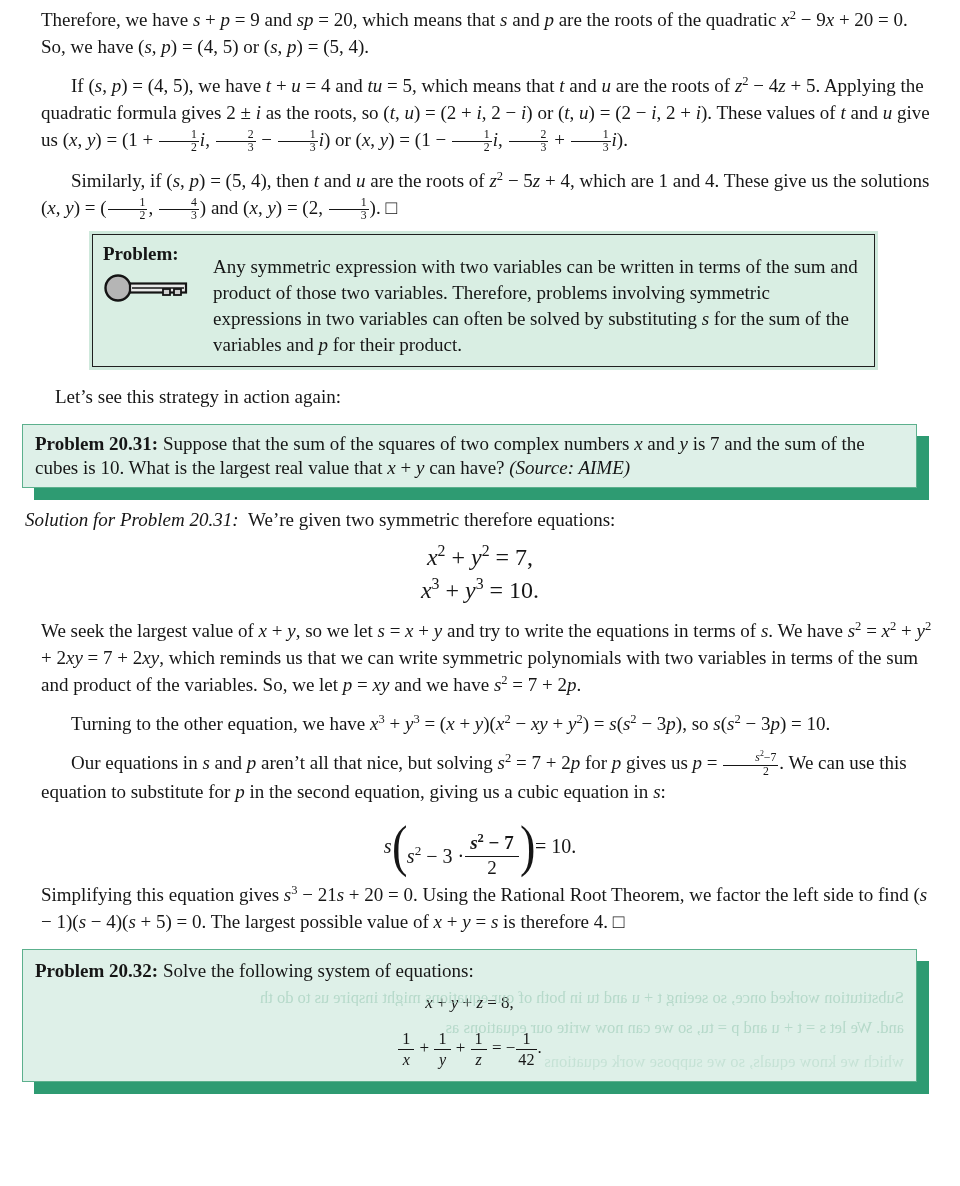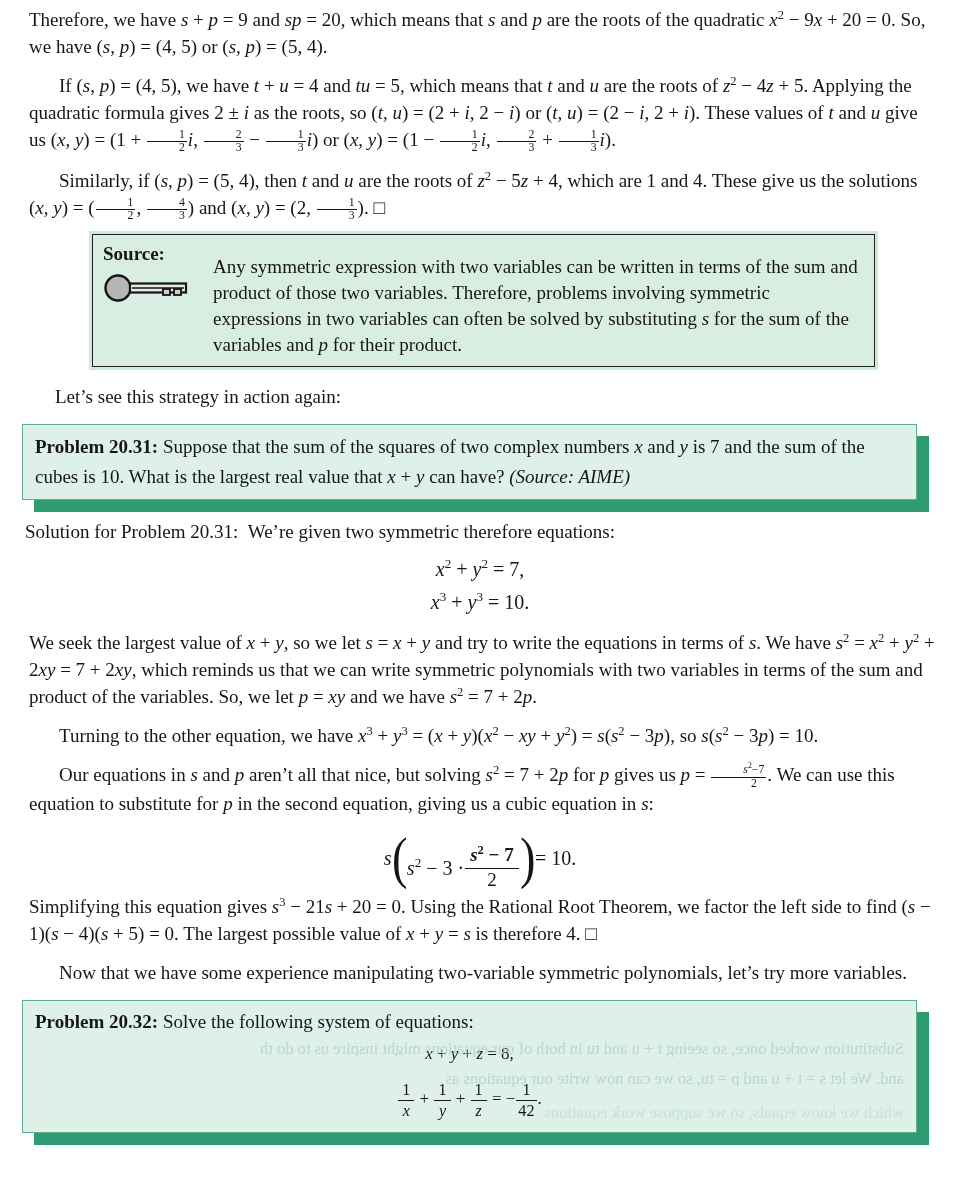--- a/index.html
+++ b/index.html
@@ -1,21 +1,21 @@
 <!DOCTYPE html>
 <html><head>
 <meta charset="utf-8">
 <style>
   html,body{margin:0;padding:0;}
   body{
     width:960px;height:1186px;overflow:hidden;background:#ffffff;
     font-family:"Liberation Serif","DejaVu Serif",serif;color:#161616;
   }
   .page{padding:6px 25px 0 25px;font-size:19px;line-height:27px;}
-  p.body-par{margin:0 0 12px 4px;}
+  p.body-par{margin:0 0 12px 16px;}
   p.indent{text-indent:30px;}
   i{font-style:italic;}
   sup{font-size:0.66em;line-height:0;}
   .frac{display:inline-block;vertical-align:-0.45em;text-align:center;line-height:1.05;font-size:0.62em;margin:0 1px;}
   .frac .num{display:block;border-bottom:1px solid #161616;padding:0 2px;}
   .frac .den{display:block;padding:0 2px;}
   .display-math .frac{font-size:0.92em;vertical-align:middle;line-height:1.15;}
   .display-math .frac .num{padding:0 5px 1px;}
 
   
@@ -26,34 +26,34 @@
   }
   .concept-label-col{width:96px;flex:0 0 96px;}
   .concept-label{font-weight:bold;}
   .concept-key{margin-top:4px;}
   .concept-text{flex:1;margin-top:13px;}
 
   
   .problem-box{
     position:relative;margin:14px 18px 0 -3px;background:#def0e8;
     border:1px solid #5cb08d;box-shadow:12px 12px 0 0 #2e9b72;
-    padding:7px 12px;line-height:30px;
+    padding:7px 12px;line-height:24px;
   }
   .problem-label{font-weight:bold;}
   .problem-box .ghost{
     position:absolute;left:12px;right:12px;transform:scaleX(-1);
     color:#a9d2c0;opacity:0.75;filter:blur(0.5px);font-size:16.5px;
     white-space:nowrap;overflow:hidden;line-height:1;pointer-events:none;
   }
 
   .lets-see{margin:16px 0 0 0;text-indent:30px;}
   .solution-par{margin:18px 0 0 0;}
-  .sol-label{text-align:right;}
+  .sol-label{font-style:italic;text-align:right;}
 
-  .eq-block{margin:8px 0 10px 0;text-align:center;font-size:20px;}
+  .eq-block{margin:8px 0 10px 0;text-align:center;font-size:24px;}
   .eq-block .eqline{line-height:33px;}
 
   .cubic-row{margin:4px 0 6px 0;display:flex;justify-content:center;align-items:center;font-size:20px;line-height:1;height:58px;}
   .bparen{font-size:58px;line-height:0.85;transform:scaleX(0.8);font-weight:400;margin:0 -2px;}
   .cubic-inner{display:flex;align-items:center;margin-top:20px;}
   .cubic-row .frac{font-size:0.95em;vertical-align:middle;line-height:1.2;}
   .cubic-row .frac .num{padding:0 5px 1px;font-weight:bold;}
 
   .sys-block{text-align:center;font-size:17px;margin-top:2px;}
   .sys-block .eqline{line-height:32px;}
@@ -67,21 +67,21 @@
 <div class="page">
 
   <p class="body-par">Therefore, we have <i>s</i> + <i>p</i> = 9 and <i>sp</i> = 20, which means that <i>s</i> and <i>p</i> are the roots of the quadratic <i>x</i><sup>2</sup> − 9<i>x</i> + 20 = 0. So, we have (<i>s</i>, <i>p</i>) = (4, 5) or (<i>s</i>, <i>p</i>) = (5, 4).</p>
 
   <p class="body-par indent">If (<i>s</i>, <i>p</i>) = (4, 5), we have <i>t</i> + <i>u</i> = 4 and <i>tu</i> = 5, which means that <i>t</i> and <i>u</i> are the roots of <i>z</i><sup>2</sup> − 4<i>z</i> + 5. Applying the quadratic formula gives 2 ± <i>i</i> as the roots, so (<i>t</i>, <i>u</i>) = (2 + <i>i</i>, 2 − <i>i</i>) or (<i>t</i>, <i>u</i>) = (2 − <i>i</i>, 2 + <i>i</i>). These values of <i>t</i> and <i>u</i> give us (<i>x</i>, <i>y</i>) = (1 + <span class="frac"><span class="num">1</span><span class="den">2</span></span><i>i</i>, <span class="frac"><span class="num">2</span><span class="den">3</span></span> − <span class="frac"><span class="num">1</span><span class="den">3</span></span><i>i</i>) or (<i>x</i>, <i>y</i>) = (1 − <span class="frac"><span class="num">1</span><span class="den">2</span></span><i>i</i>, <span class="frac"><span class="num">2</span><span class="den">3</span></span> + <span class="frac"><span class="num">1</span><span class="den">3</span></span><i>i</i>).</p>
 
   <p class="body-par indent">Similarly, if (<i>s</i>, <i>p</i>) = (5, 4), then <i>t</i> and <i>u</i> are the roots of <i>z</i><sup>2</sup> − 5<i>z</i> + 4, which are 1 and 4. These give us the solutions (<i>x</i>, <i>y</i>) = (<span class="frac"><span class="num">1</span><span class="den">2</span></span>, <span class="frac"><span class="num">4</span><span class="den">3</span></span>) and (<i>x</i>, <i>y</i>) = (2, <span class="frac"><span class="num">1</span><span class="den">3</span></span>). □</p>
 
   <div class="concept-box">
     <div class="concept-label-col">
-      <div class="concept-label">Source:</div>
+      <div class="concept-label">Problem:</div>
       <div class="concept-key">
         <svg width="90" height="34" viewBox="0 0 90 34">
           <circle cx="15" cy="17" r="12.5" fill="#b5b5b5" stroke="#141414" stroke-width="2.4"></circle>
           <rect x="27" y="12.5" width="56" height="9" fill="#e8e8e8" stroke="#141414" stroke-width="2.2"></rect>
           <line x1="29" y1="17" x2="81" y2="17" stroke="#141414" stroke-width="1.4"></line>
           <rect x="60" y="18" width="7" height="6" fill="#cfcfcf" stroke="#141414" stroke-width="1.8"></rect>
           <rect x="71" y="18" width="7" height="6" fill="#cfcfcf" stroke="#141414" stroke-width="1.8"></rect>
         </svg>
       </div>
     </div>
@@ -117,21 +117,20 @@
           <span class="num"><i>s</i><sup>2</sup> − 7</span>
           <span class="den">2</span>
         </span>
       </span>
       <span class="bparen">)</span>
       <span style="font-size:20px;"> = 10.</span>
   </div>
 
   <p class="body-par">Simplifying this equation gives <i>s</i><sup>3</sup> − 21<i>s</i> + 20 = 0. Using the Rational Root Theorem, we factor the left side to find (<i>s</i> − 1)(<i>s</i> − 4)(<i>s</i> + 5) = 0. The largest possible value of <i>x</i> + <i>y</i> = <i>s</i> is therefore 4. □</p>
 
-  <p class="body-par indent">Now that we have some experience manipulating two-variable symmetric polynomials, let’s try more variables.</p>
 
   <div class="problem-box" style="line-height:28px;">
     <div class="ghost" style="top:40px;">Substitution worked once, so seeing t + u and tu in both of our equations might inspire us to do th</div>
     <div class="ghost" style="top:70px;">and. We let s = t + u and p = tu, so we can now write our equations as</div>
     <div class="ghost" style="top:104px;opacity:0.45;">which we know equals, so we suppose work equations</div>
     <div>
       <span class="problem-label">Problem 20.32:</span>
       <span>Solve the following system of equations:</span>
     </div>
     <div class="sys-block display-math">

